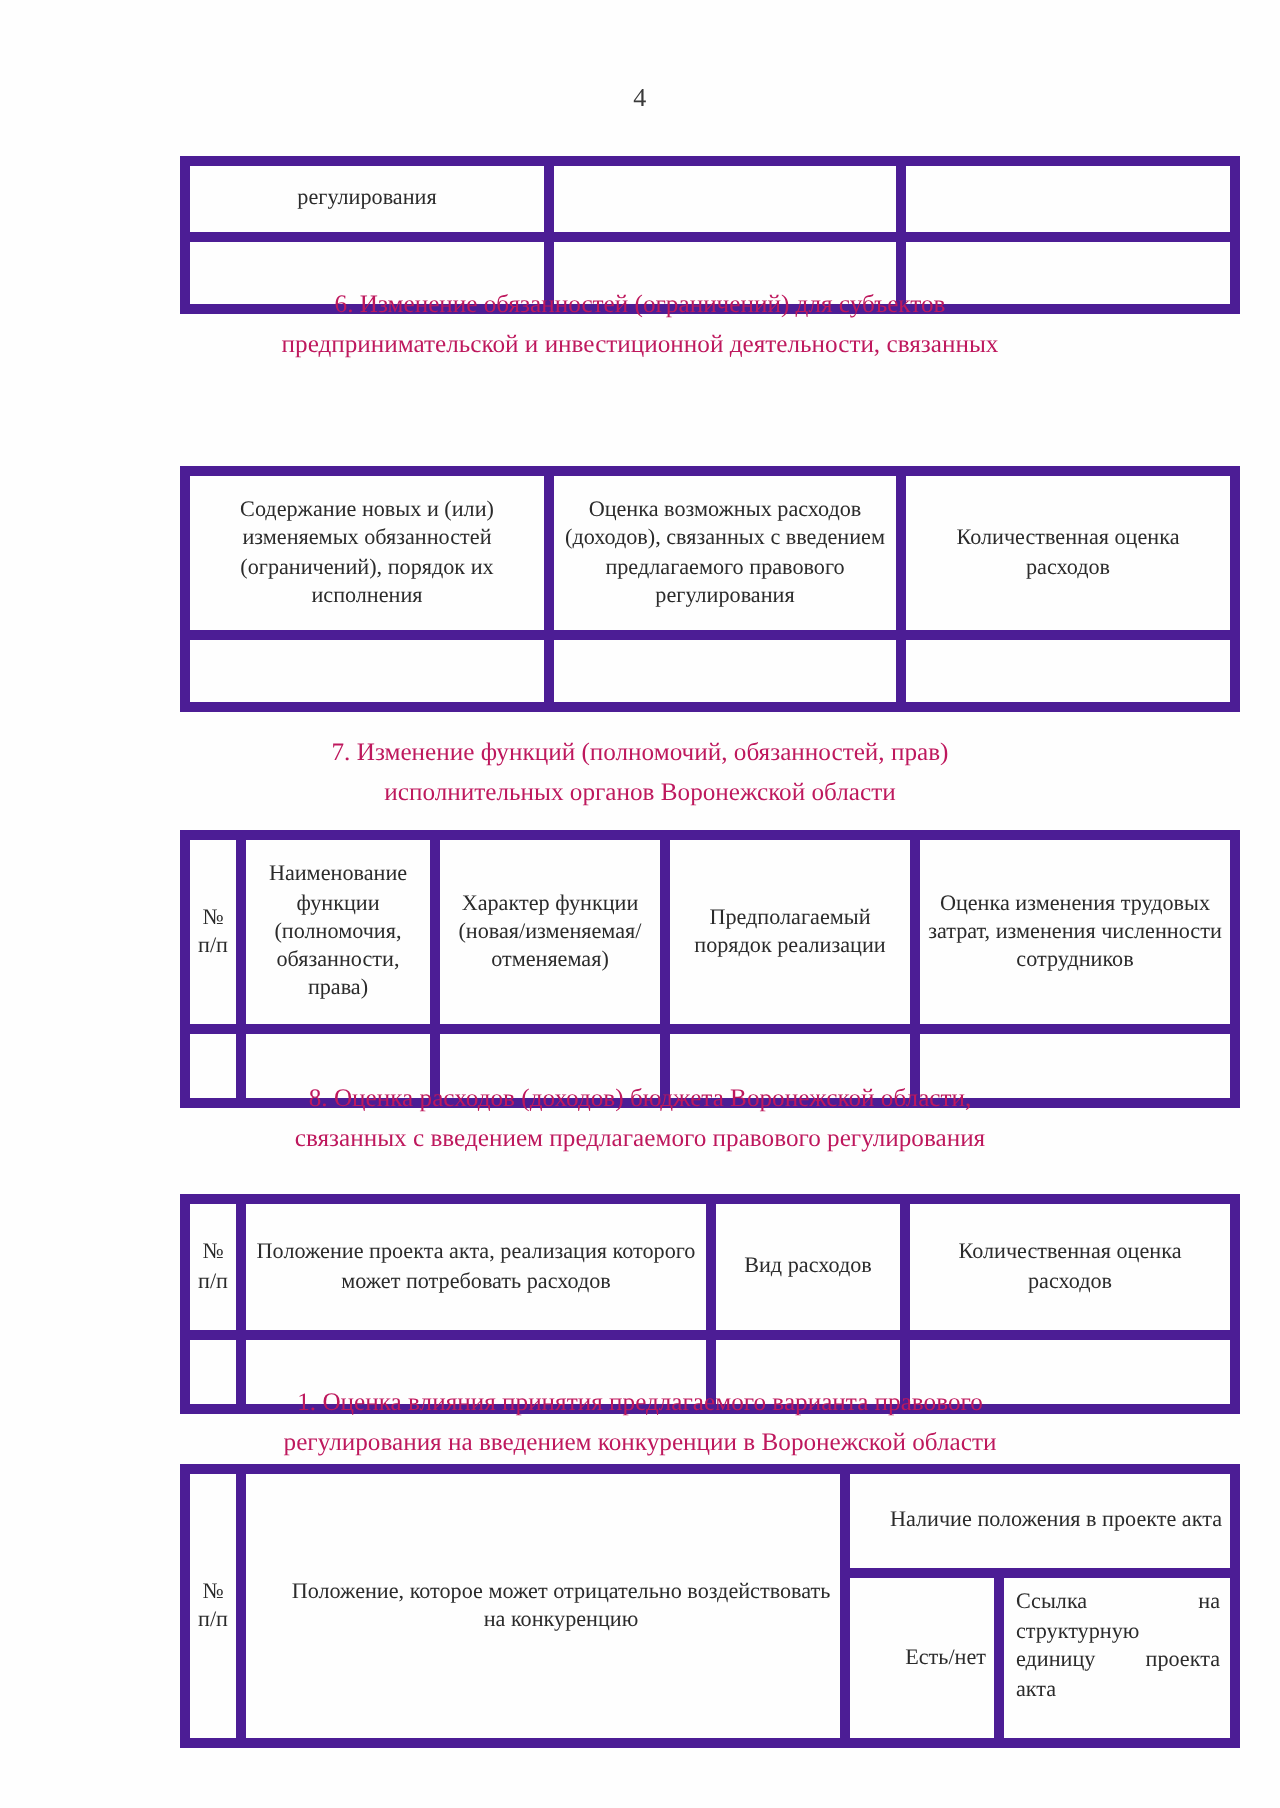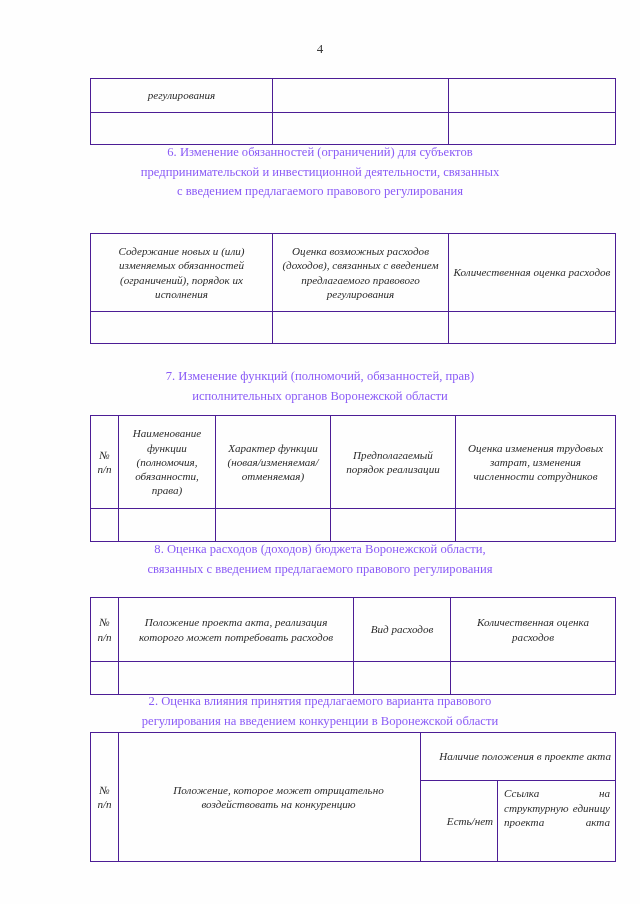--- a/index.html
+++ b/index.html
@@ -33,44 +33,43 @@
   }
 
   
   .heading {
     position: absolute;
     left: 70px;
     width: 500px;
     text-align: center;
     font-size: 12.6px;
     line-height: 19.5px;
-    color: #8b5cf6;
+    color: #be185d;
   }
   .heading .ln { display: block; white-space: nowrap; }
 
   #heading-6 { top: 143px; }
   #heading-7 { top: 367px; }
   #heading-8 { top: 540px; }
   #heading-9 { top: 692px; }
 
   
   table.doc-table {
     position: absolute;
     border-collapse: collapse;
     table-layout: fixed;
     font-size: 11.1px;
     line-height: 14.2px;
     color: #2b2b2b;
   }
   table.doc-table td {
-    border: 1px solid #4c1d95;
+    border: 5px solid #4c1d95;
     text-align: center;
     vertical-align: middle;
     padding: 3px 4px;
-    font-style: italic;
   }
   td.empty { padding: 0; }
 
   
   #table-cont { left: 90px; top: 78px; width: 525px; }
   #table-cont td.r1 { height: 27px; }
   #table-cont td.r2 { height: 25px; }
 
   
   #table-6 { left: 90px; top: 233px; width: 525px; }
@@ -125,21 +124,20 @@
         <td class="r2 empty"></td>
         <td class="r2 empty"></td>
         <td class="r2 empty"></td>
       </tr>
     </tbody>
   </table>
 
   <div class="heading" id="heading-6">
     <span class="ln">6. Изменение обязанностей (ограничений) для субъектов</span>
     <span class="ln">предпринимательской и инвестиционной деятельности, связанных</span>
-    <span class="ln">с введением предлагаемого правового регулирования</span>
   </div>
 
   <table class="doc-table" id="table-6">
     <colgroup>
         <col style="width:182px">
         <col style="width:176px">
         <col style="width:167px">
       </colgroup>
     <tbody>
       <tr>
@@ -208,21 +206,21 @@
       <tr>
         <td class="body empty"></td>
         <td class="body empty"></td>
         <td class="body empty"></td>
         <td class="body empty"></td>
       </tr>
     </tbody>
   </table>
 
   <div class="heading" id="heading-9">
-    <span class="ln">2. Оценка влияния принятия предлагаемого варианта правового</span>
+    <span class="ln">1. Оценка влияния принятия предлагаемого варианта правового</span>
     <span class="ln">регулирования на введением конкуренции в Воронежской области</span>
   </div>
 
   <table class="doc-table" id="table-9">
     <colgroup>
       <col style="width:28px">
         <col style="width:302px">
         <col style="width:77px">
         <col style="width:118px">
     </colgroup>

